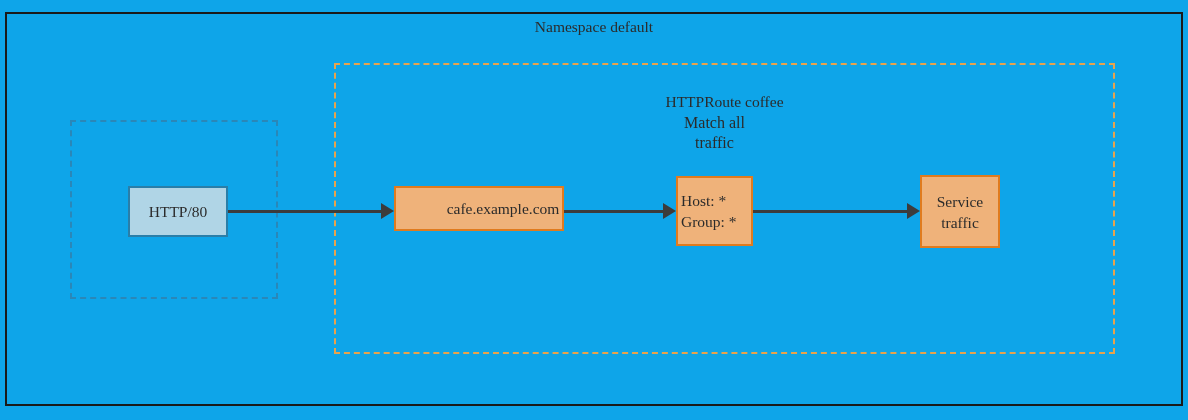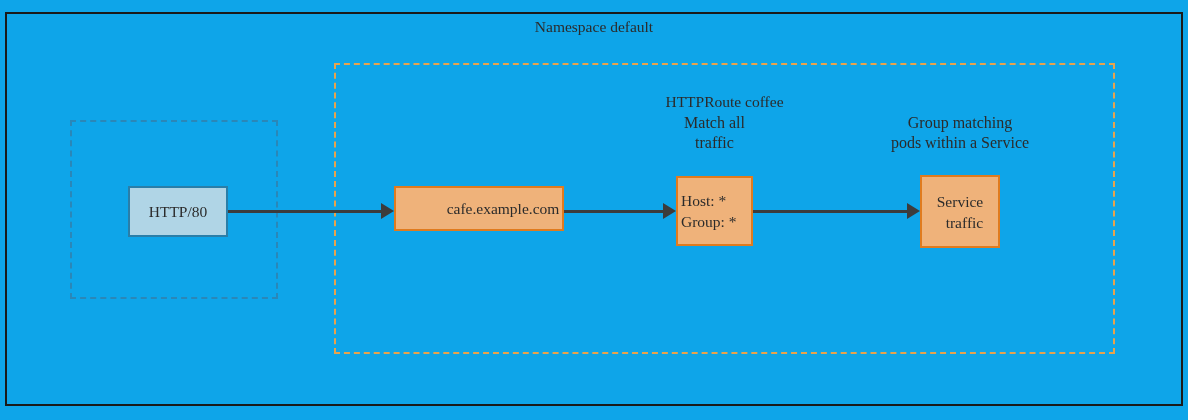--- a/index.html
+++ b/index.html
@@ -114,21 +114,20 @@
     height: 70px;
     justify-content: flex-start;
     text-align: left;
     padding-left: 3px;
   }
   .node-service {
     left: 920px;
     top: 175px;
     width: 80px;
     height: 73px;
-    text-align: right;
   }
   .node-lines {
     display: block;
   }
 
   
   .float-label {
     position: absolute;
     text-align: center;
     color: #2b2b2b;
@@ -199,22 +198,20 @@
 
   <div class="node node-orange node-service">
     <span class="node-lines">
       <span class="node-lines">Service</span>
       <span class="node-lines">traffic</span>
     </span>
   </div>
 
   <div class="float-label label-match">Match all
 traffic</div>
-  <div class="float-label label-group">Group matching
-pods within a Service</div>
 
   <div class="connector conn-1"></div>
   <div class="arrowhead arrow-1"></div>
 
   <div class="connector conn-2"></div>
   <div class="arrowhead arrow-2"></div>
 
   <div class="connector conn-3"></div>
   <div class="arrowhead arrow-3"></div>
 

